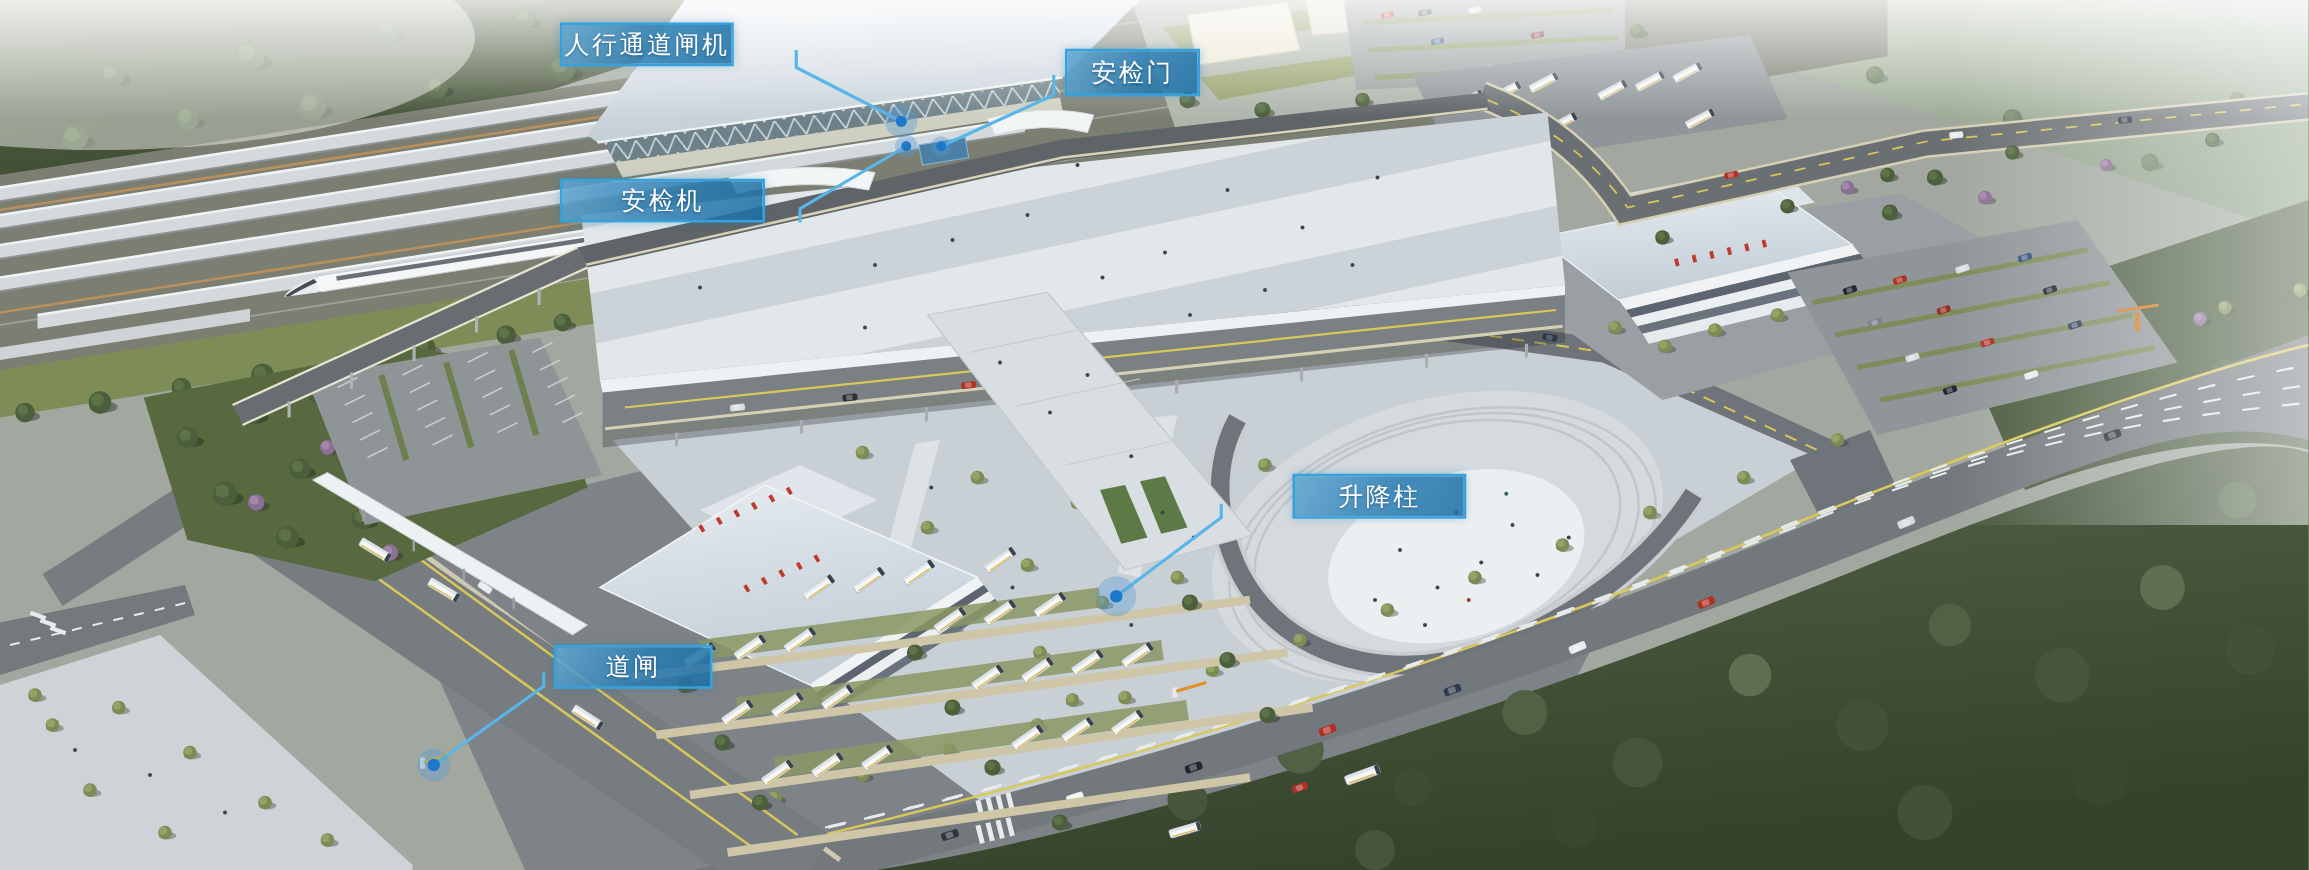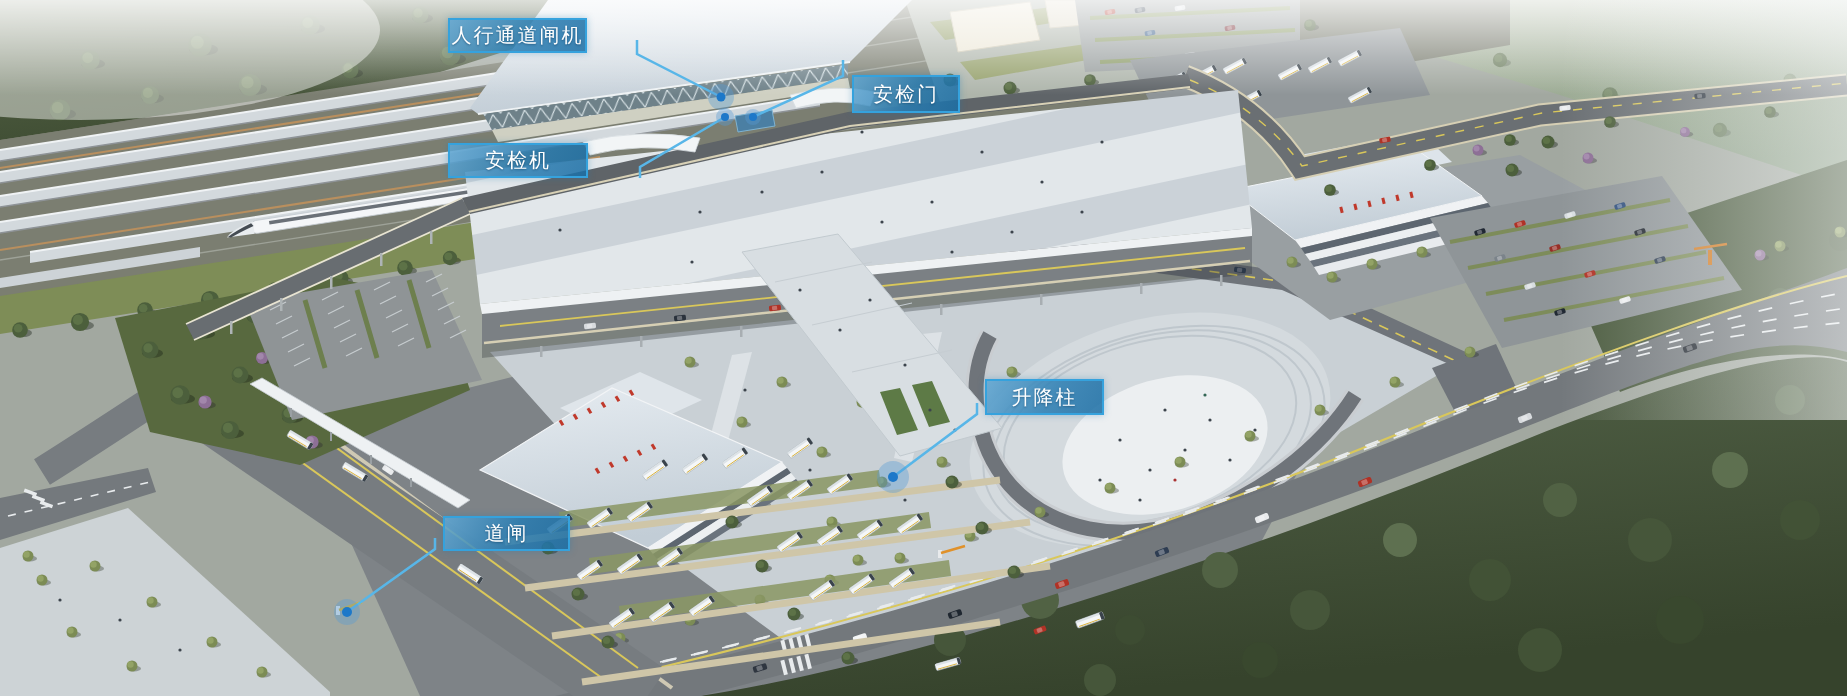--- a/index.html
+++ b/index.html
@@ -693,18 +693,18 @@
       <circle cx="725" cy="117" r="4" fill="#1d78c9"></circle>
       <polyline points="977,403 977,414 893,477" fill="none" stroke="#58b6e8" stroke-width="2.5"></polyline>
       <circle cx="893" cy="477" r="16" fill="rgba(88,156,214,0.38)"></circle>
       <circle cx="893" cy="477" r="5" fill="#1d78c9"></circle>
       <polyline points="435,538 435,549 347,612" fill="none" stroke="#58b6e8" stroke-width="2.5"></polyline>
       <circle cx="347" cy="612" r="13" fill="rgba(88,156,214,0.38)"></circle>
       <circle cx="347" cy="612" r="5" fill="#1d78c9"></circle>
     </svg>
 
 <div class="callout-label" style="left: 448px; top: 18px; width: 139px; height: 35px;">人行通道闸机</div>
-<div class="callout-label" style="left: 852px; top: 39px; width: 108px; height: 38px; margin-top: 36px;">安检门</div>
-<div class="callout-label" style="left: 448px; top: 143px; width: 140px; height: 35px;">安检机</div>
-<div class="callout-label" style="left: 985px; top: 379px; width: 119px; height: 36px;">升降柱</div>
+<div class="callout-label" style="left: 852px; top: 39px; width: 108px; height: 38px;">安检门</div>
+<div class="callout-label" style="left: 448px; top: 143px; width: 164px; height: 35px;">安检机</div>
+<div class="callout-label" style="left: 1034px; top: 379px; width: 139px; height: 36px;">升降柱</div>
 <div class="callout-label" style="left: 443px; top: 516px; width: 127px; height: 35px;">道闸</div>
 
 </div>
 
 </body></html>

